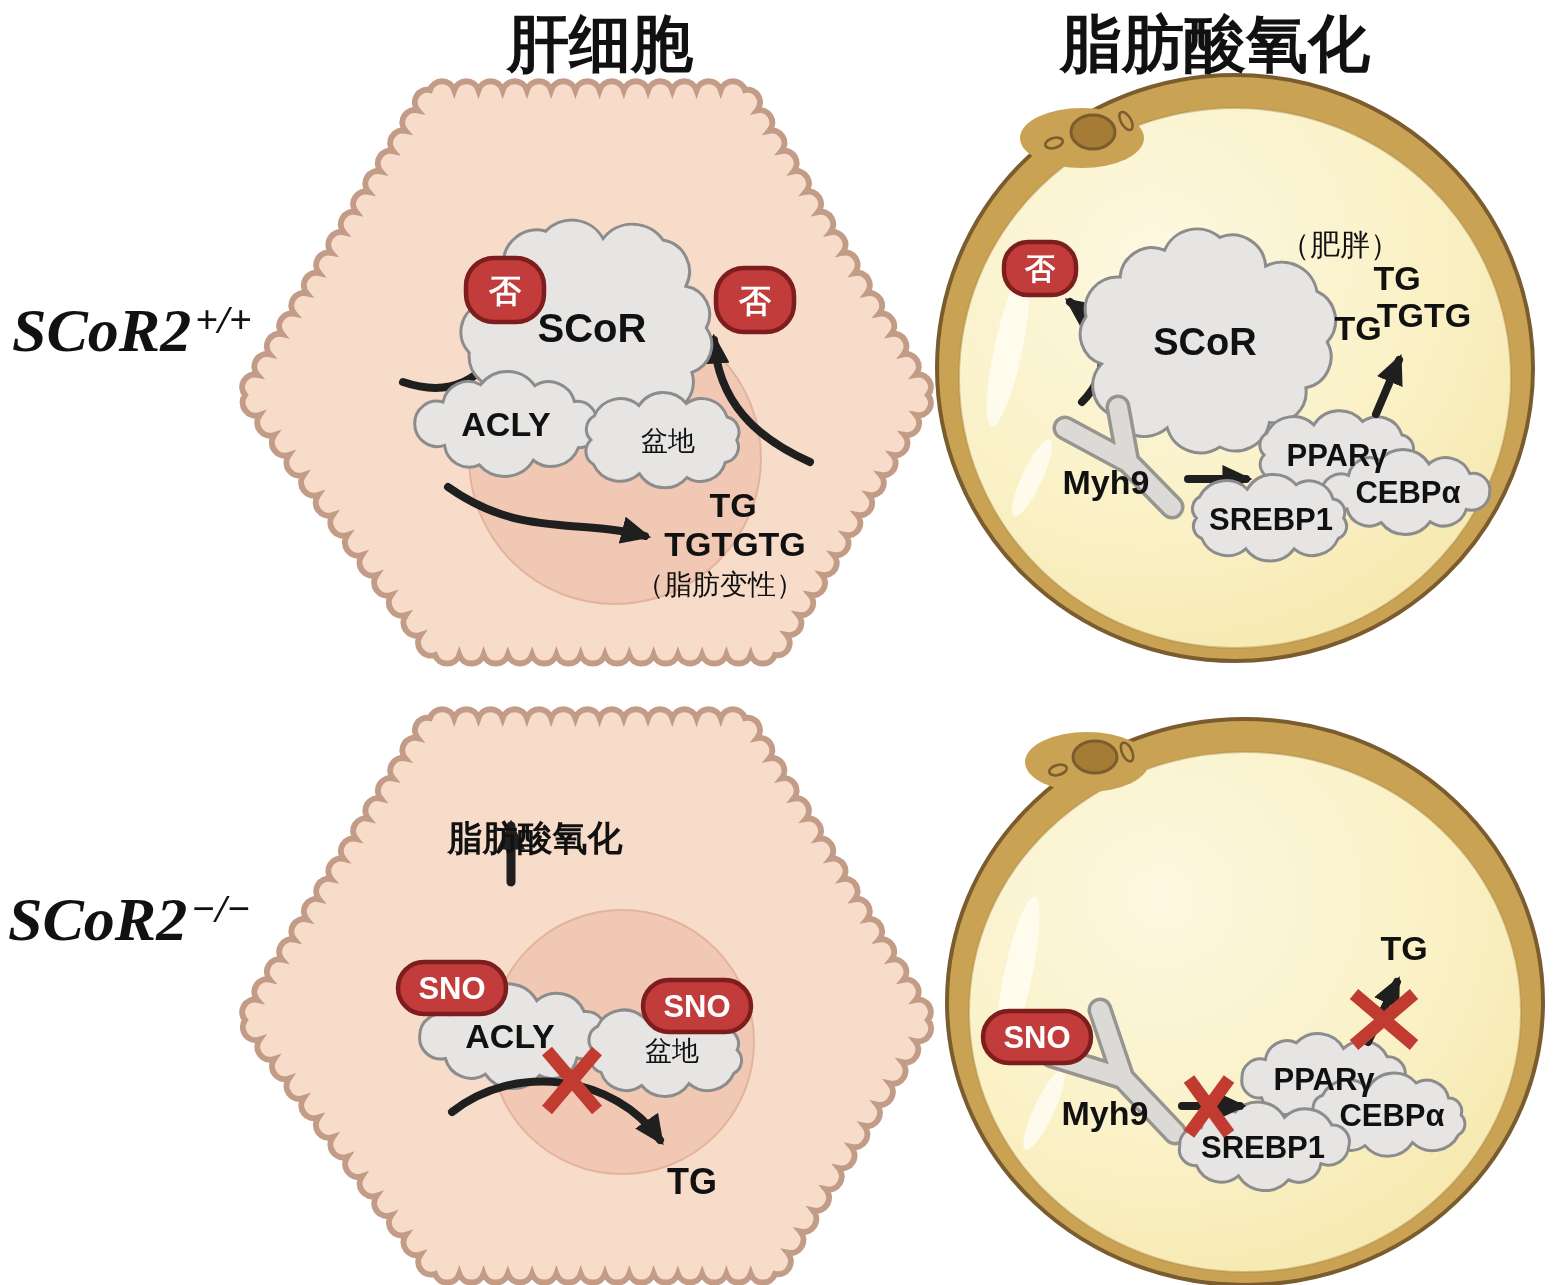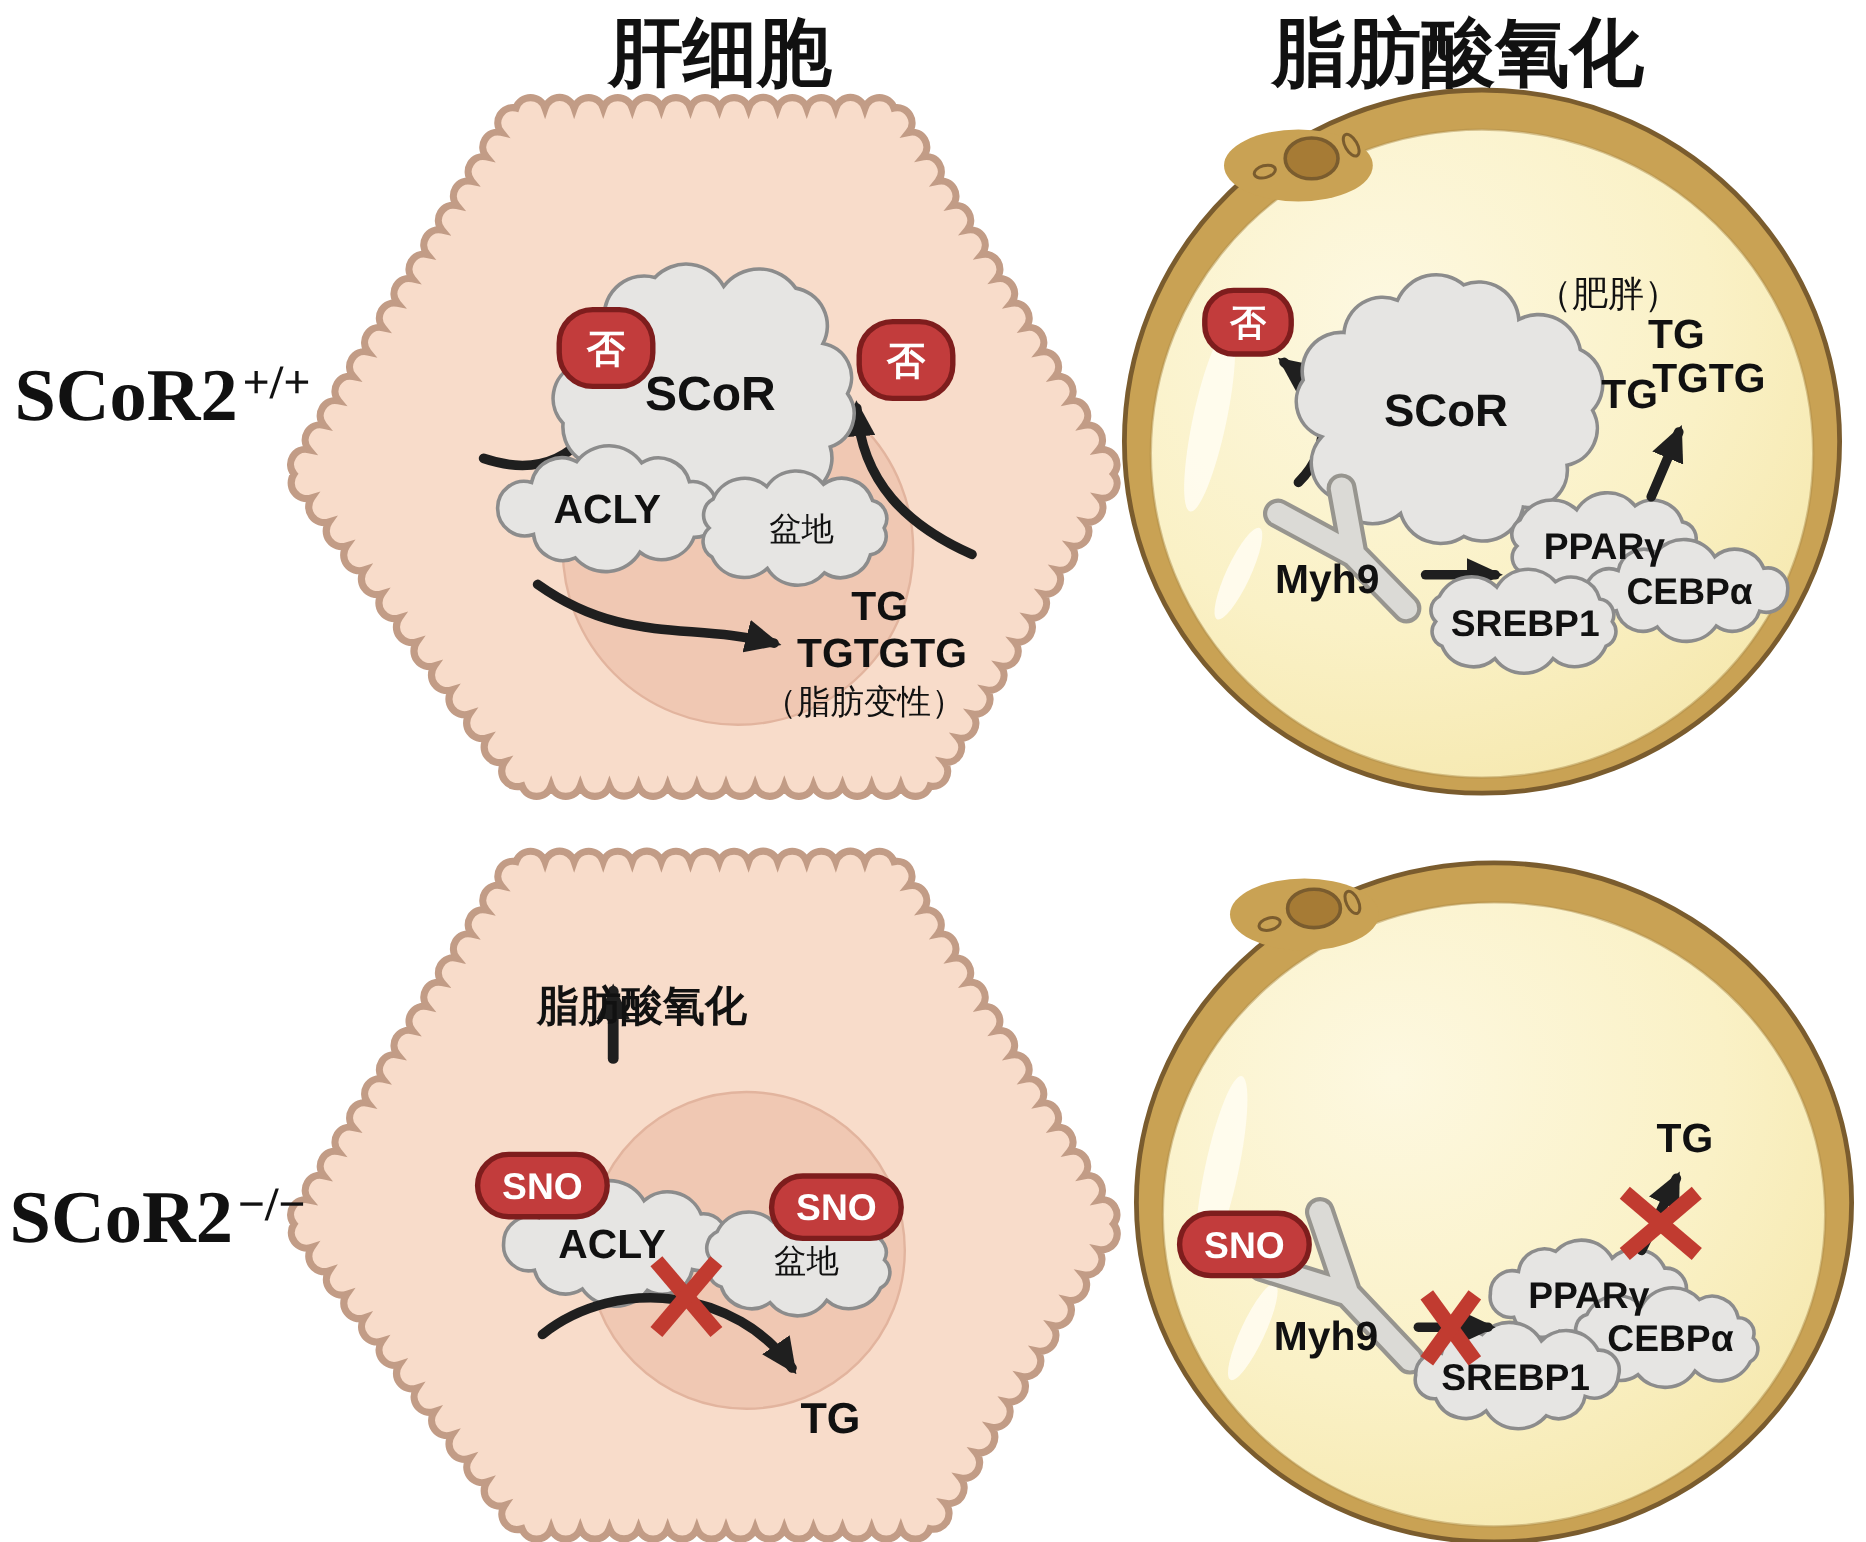--- a/index.html
+++ b/index.html
@@ -3,23 +3,23 @@
 <meta charset="utf-8">
 <style>
   html,body{margin:0;padding:0;background:#ffffff;}
   #stage{position:relative;width:1555px;height:1285px;background:#ffffff;overflow:hidden;
          font-family:"Liberation Sans","DejaVu Sans",sans-serif;}
   #scene{position:absolute;left:0;top:0;}
   .hdr{position:absolute;top:2px;width:420px;text-align:center;font-size:62px;font-weight:bold;color:#111;}
   #hdr-liver{left:390px;}
   #hdr-adi{left:1005px;}
   .rowlab{position:absolute;color:#111;font-family:"Liberation Serif","DejaVu Serif",serif;
-          font-weight:bold;font-size:62px;white-space:nowrap;}
+          font-style:italic;font-weight:bold;font-size:62px;white-space:nowrap;}
   #rl-wt{left:12px;top:295px;}
-  #rl-ko{left:8px;top:980px;}
+  #rl-ko{left:8px;top:884px;}
   .rl-sup{font-size:40px;vertical-align:18px;margin-left:4px;}
   
   .hep{fill:var(--hepatocyte_fill);stroke:var(--hepatocyte_border);stroke-width:6;}
   .nuc{fill:var(--nucleus_fill);stroke:#E2B49E;stroke-width:2;}
   .cloud{fill:var(--cloud_fill);stroke:var(--cloud_border);stroke-width:3;}
   .arr{fill:none;stroke:var(--arrow_black);stroke-width:8;stroke-linecap:round;marker-end:url(#ah);}
   .arr-thick{stroke-width:9;}
   .badge{fill:var(--badge_fill);stroke:var(--badge_border);stroke-width:4.5;}
   .badge-txt{fill:#ffffff;font-weight:bold;text-anchor:middle;
              font-family:"Liberation Sans","DejaVu Sans",sans-serif;}

